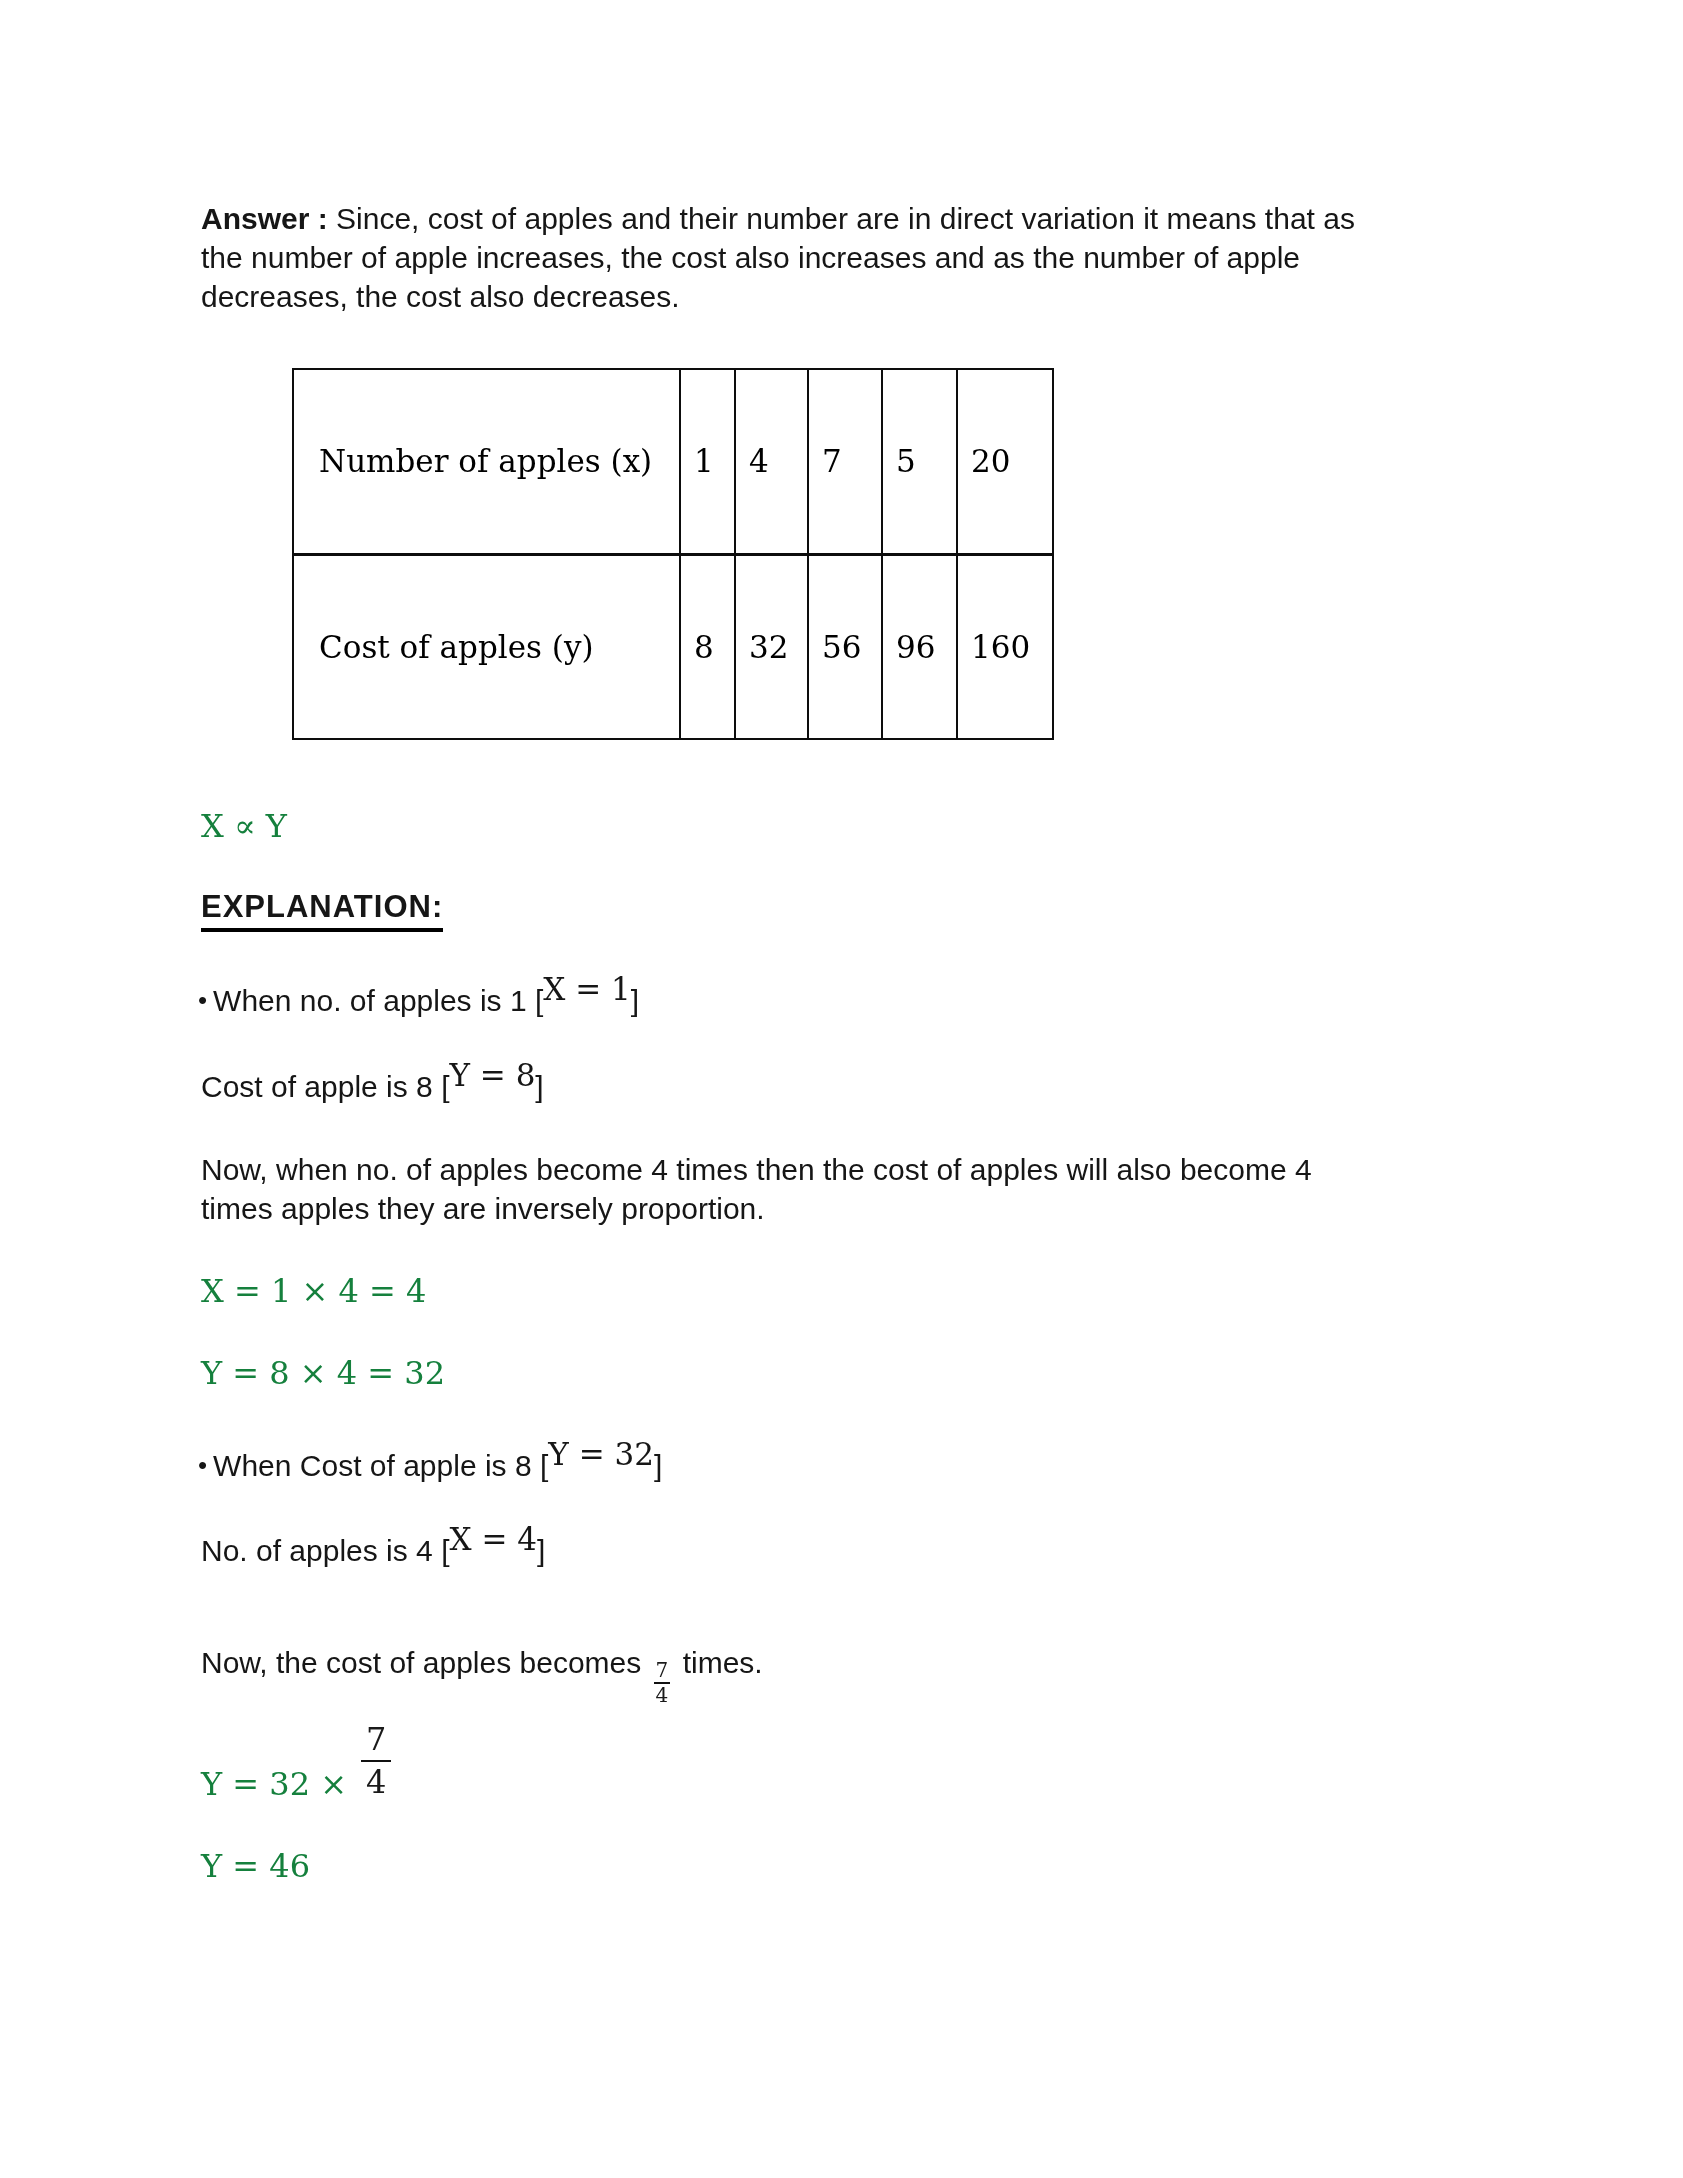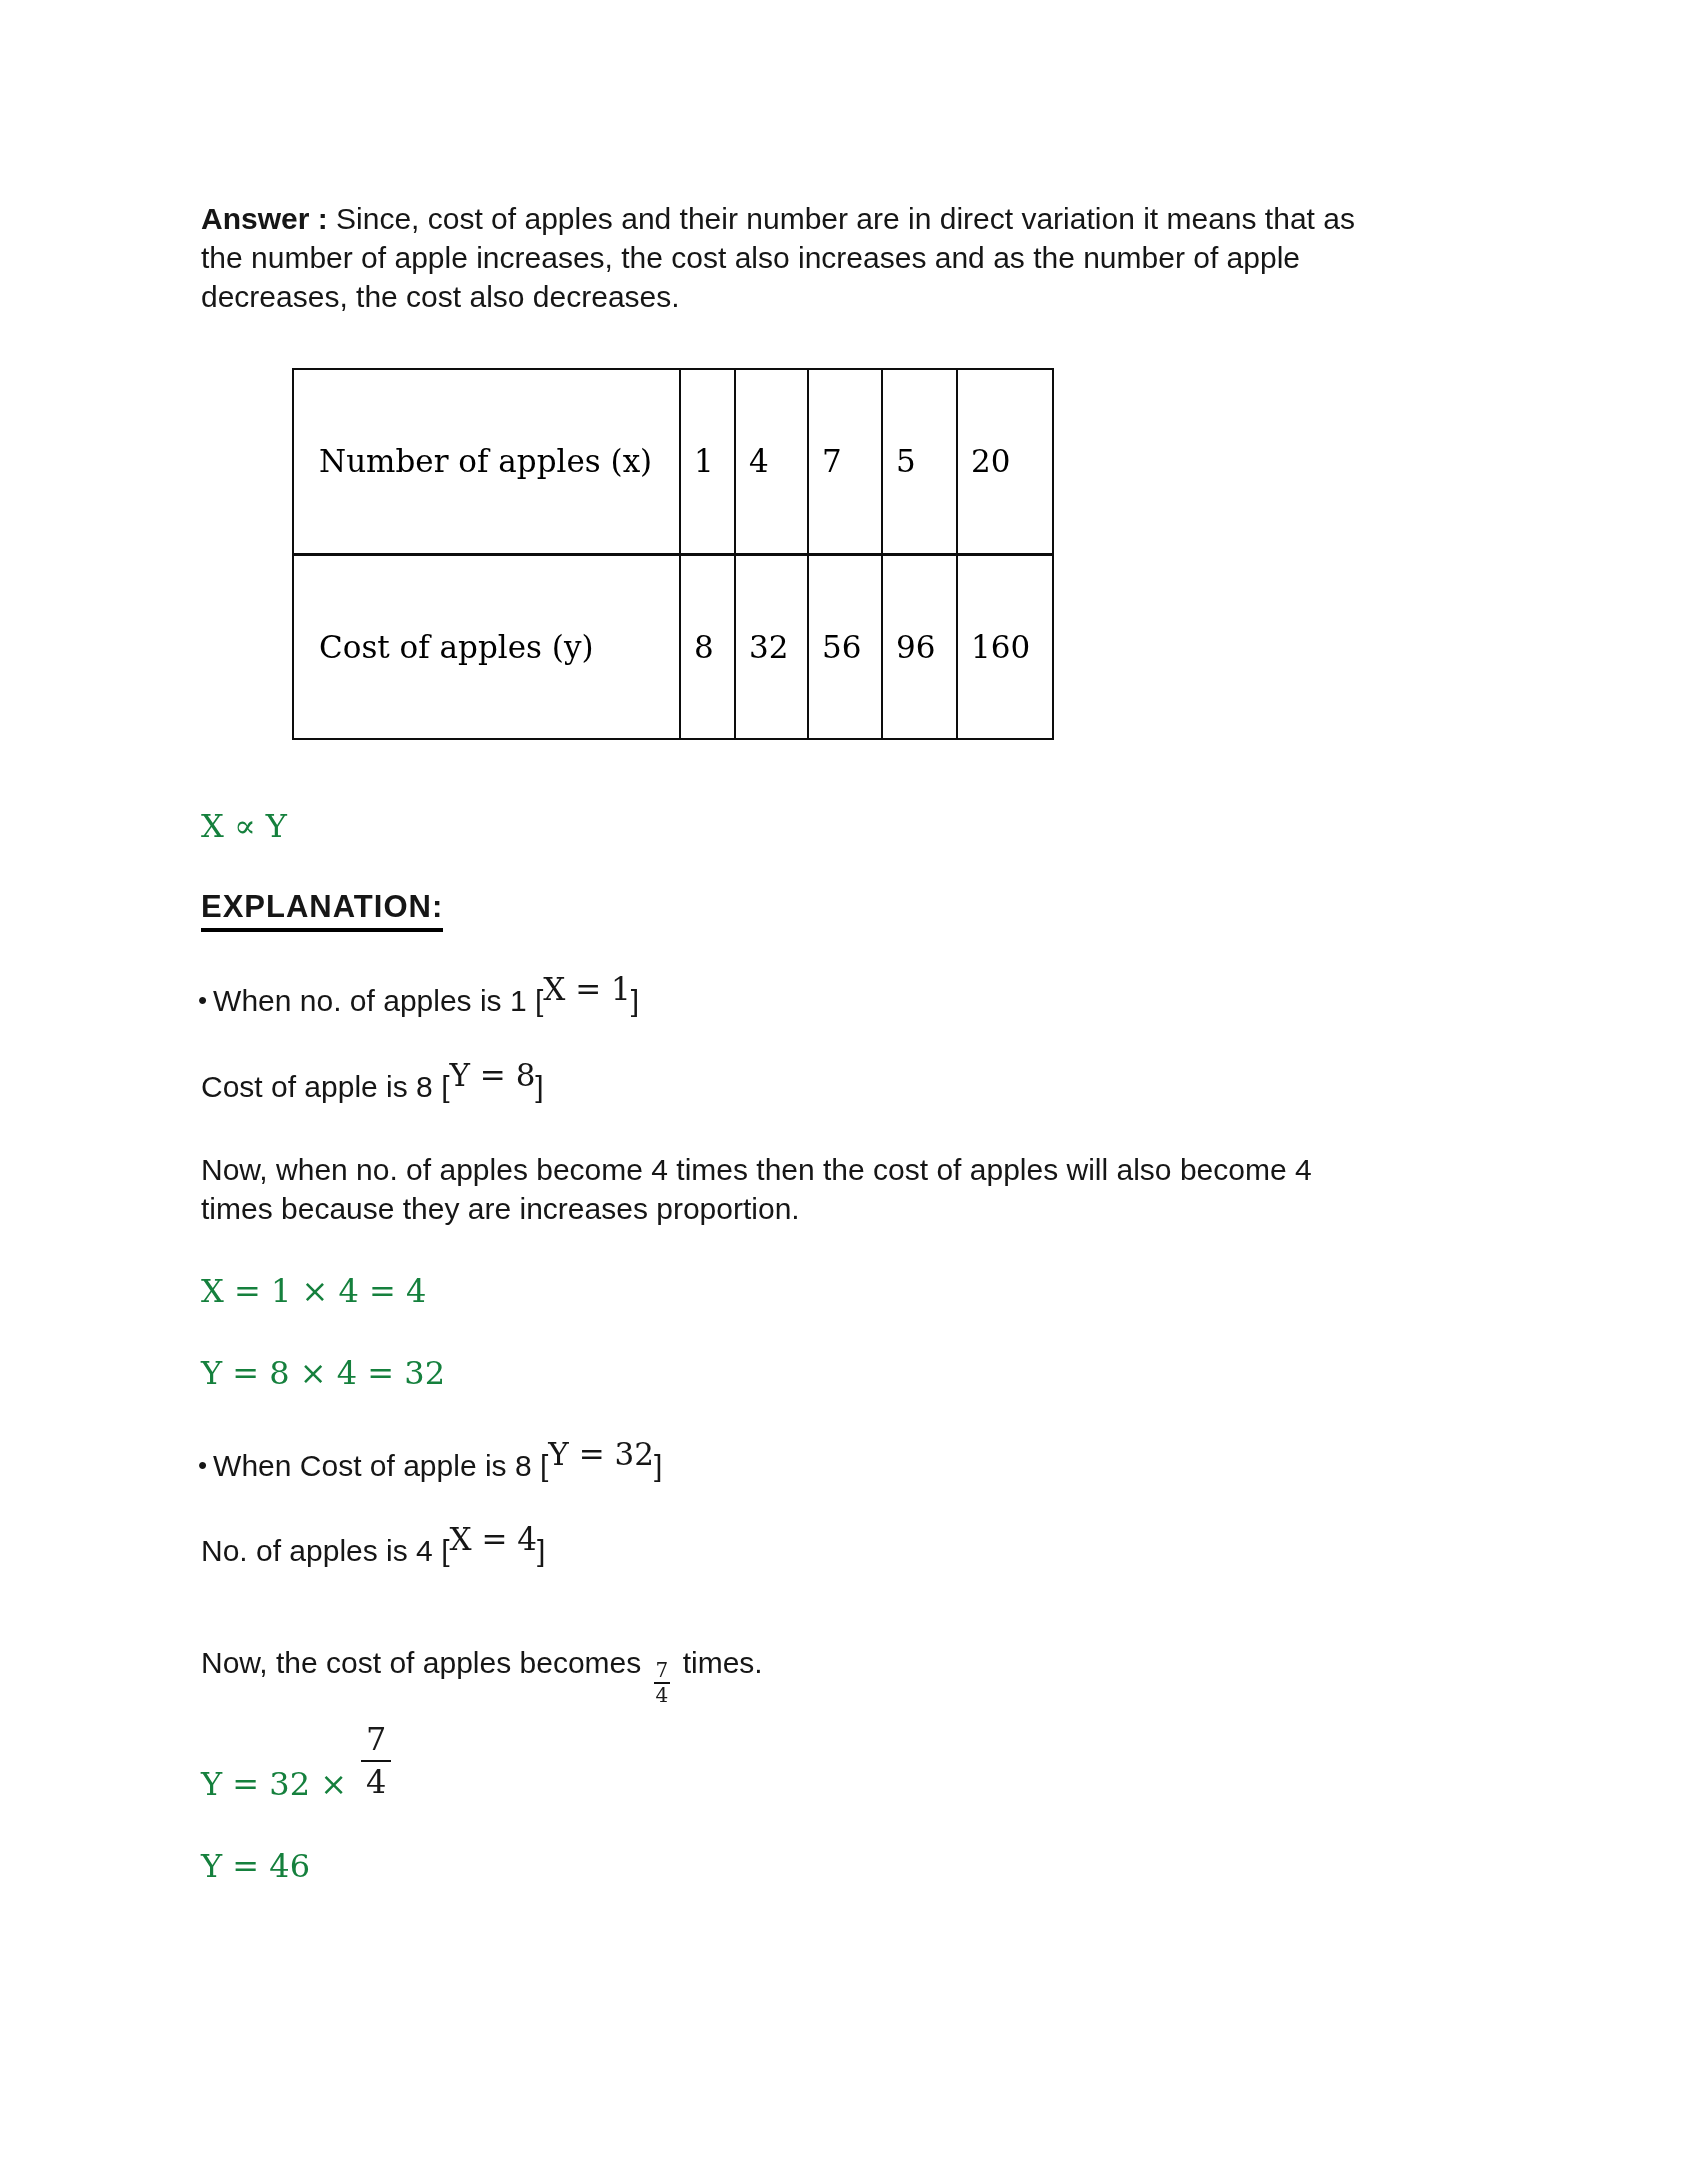--- a/index.html
+++ b/index.html
@@ -164,21 +164,21 @@
     <span class="bracket">[</span><span class="raised">X = 1</span><span class="bracket">]</span>
   </div>
 
   <div class="block sans" style="left:201px; top:1068px;">
     <span>Cost of apple is 8</span>
     <span class="bracket">[</span><span class="raised">Y = 8</span><span class="bracket">]</span>
   </div>
 
   <div class="block sans" style="left:201px; top:1150px;">
     <span class="para-line">Now, when no. of apples become 4 times then the cost of apples will also become 4</span>
-    <span class="para-line">times because they are increases proportion.</span>
+    <span class="para-line">times apples they are inversely proportion.</span>
   </div>
 
   <div class="block eq" style="left:201px; top:1272px;">X = 1 × 4 = 4</div>
 
   <div class="block eq" style="left:201px; top:1354px;">Y = 8 × 4 = 32</div>
 
   <div class="block sans" style="left:198px; top:1447px;">
     <span class="bullet-dot">•</span><span>When Cost of apple is 8</span>
     <span class="bracket">[</span><span class="raised">Y = 32</span><span class="bracket">]</span>
   </div>

